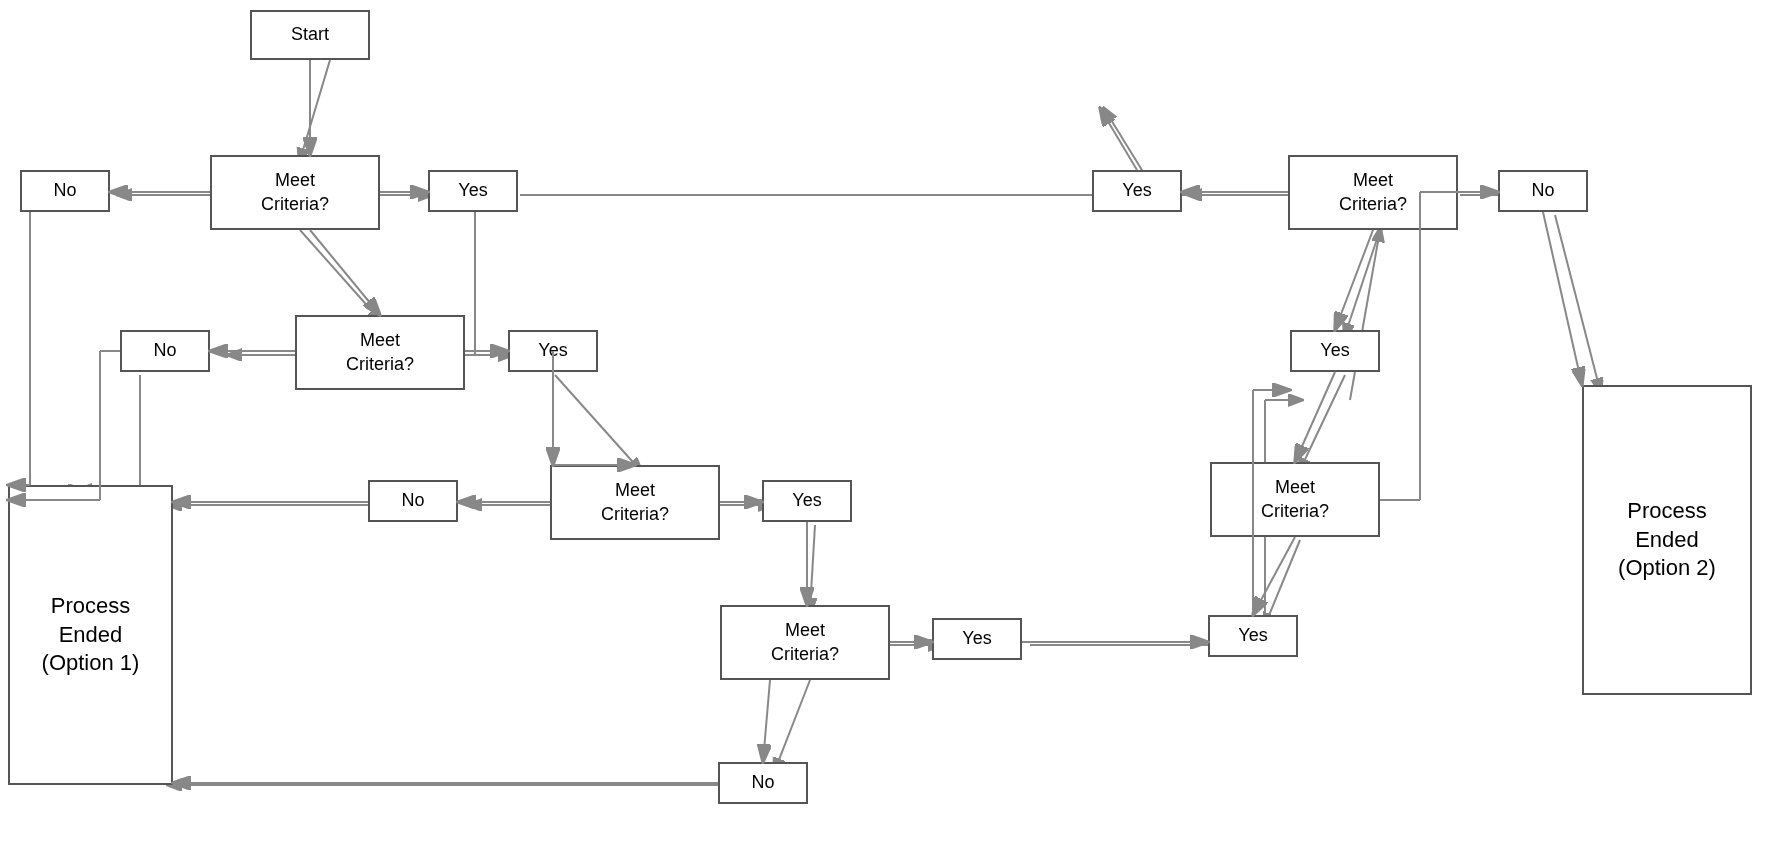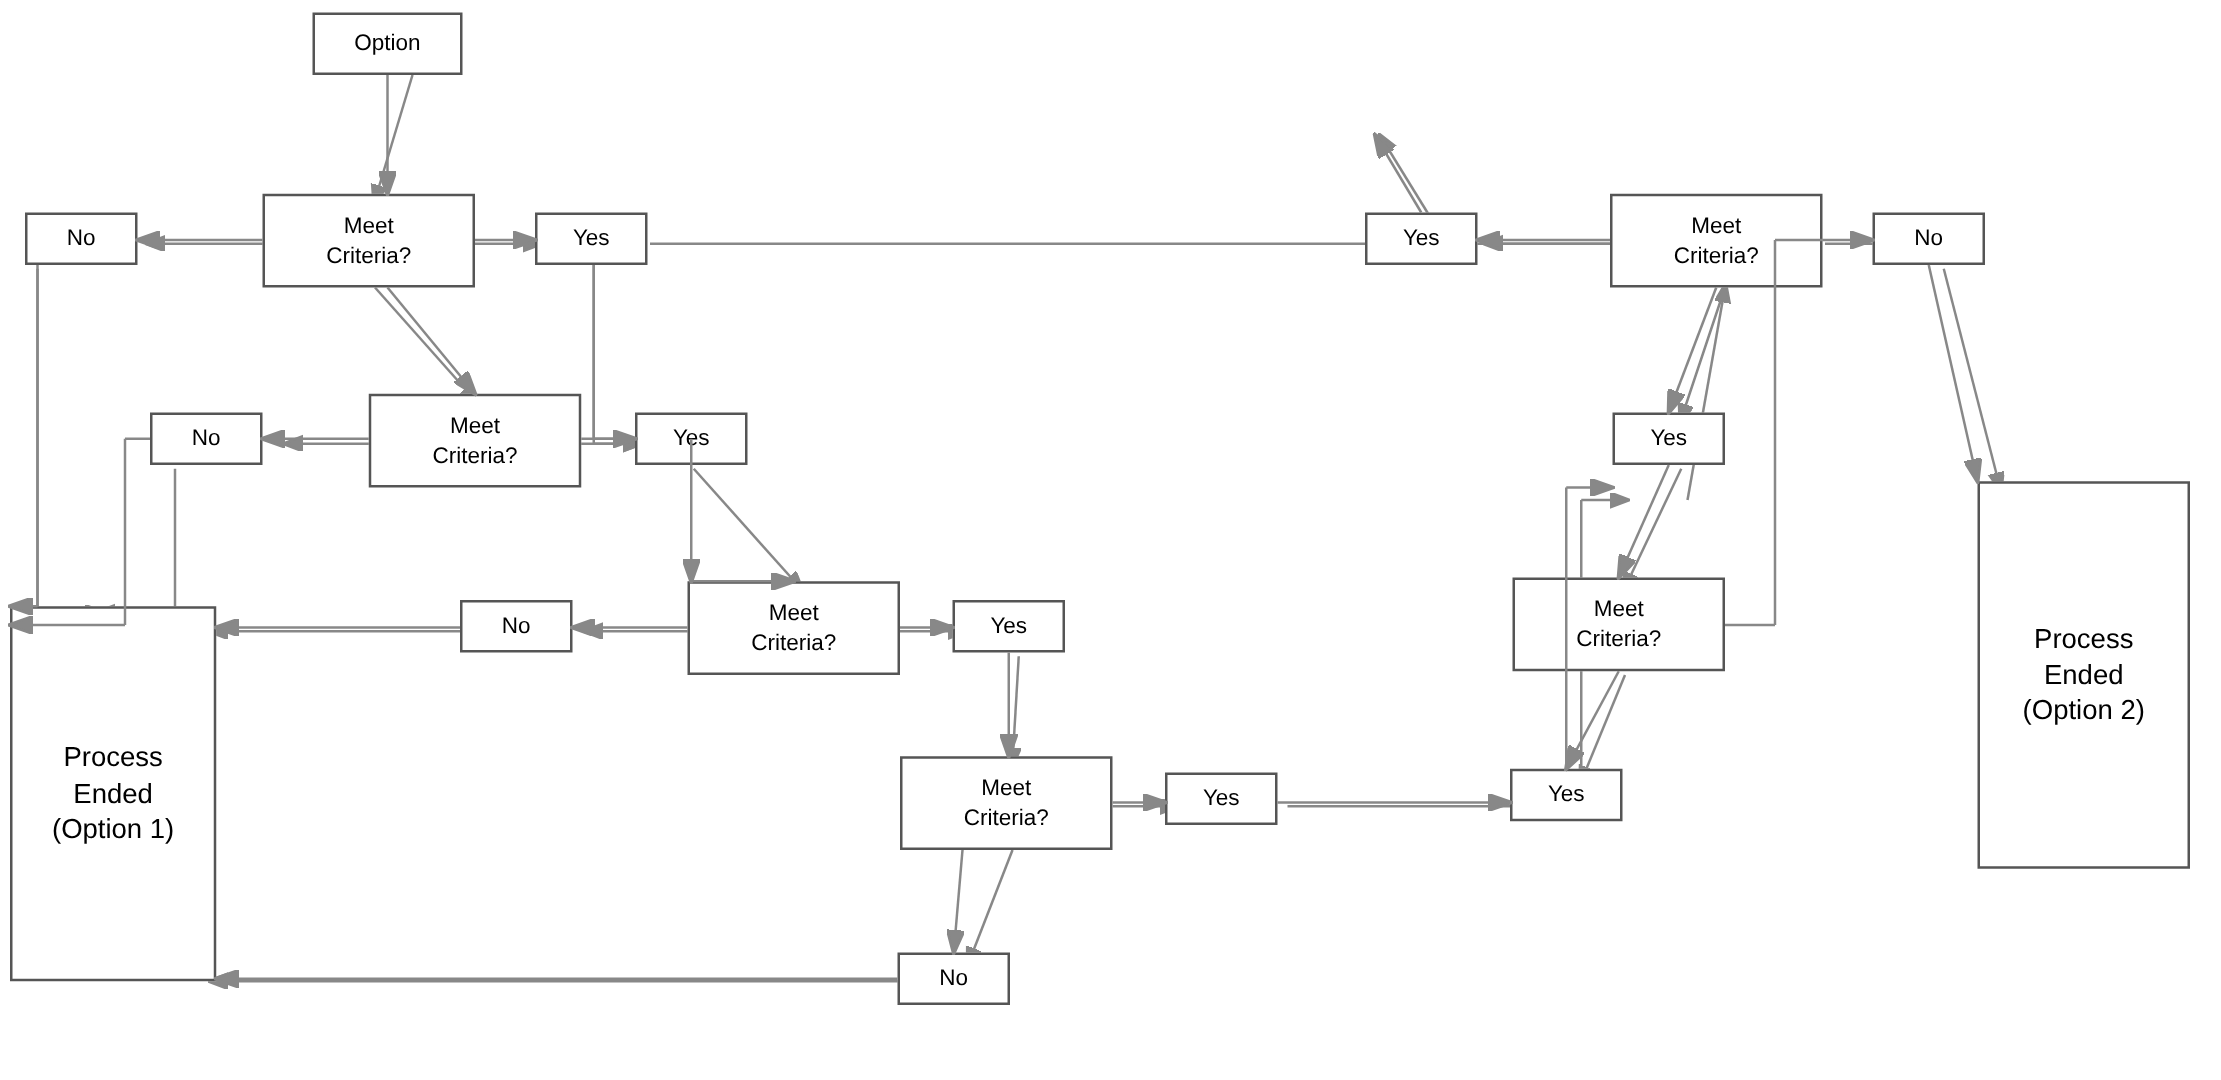--- a/index.html
+++ b/index.html
@@ -111,21 +111,21 @@
     <line x1="1265" y1="625" x2="1265" y2="400"></line>
     <line x1="1265" y1="400" x2="1300" y2="400" marker-end="url(#arr)"></line>
 
     <line x1="1350" y1="400" x2="1380" y2="230" marker-end="url(#arr)"></line>
 
     <line x1="520" y1="195" x2="1300" y2="195" marker-end="url(#arr)"></line>
 
   </svg>
 
   <div class="node" style="left:250px; top:10px; width:120px; height:50px; font-size:18px;">
-    <span>Option</span>
+    <span>Start</span>
   </div>
 
 
   <div class="node" style="left:210px; top:155px; width:170px; height:75px; font-size:18px;">
     <span>Meet<br>Criteria?</span>
   </div>
 
   <div class="node" style="left:20px; top:170px; width:90px; height:42px; font-size:18px;">
     <span>No</span>
   </div>

